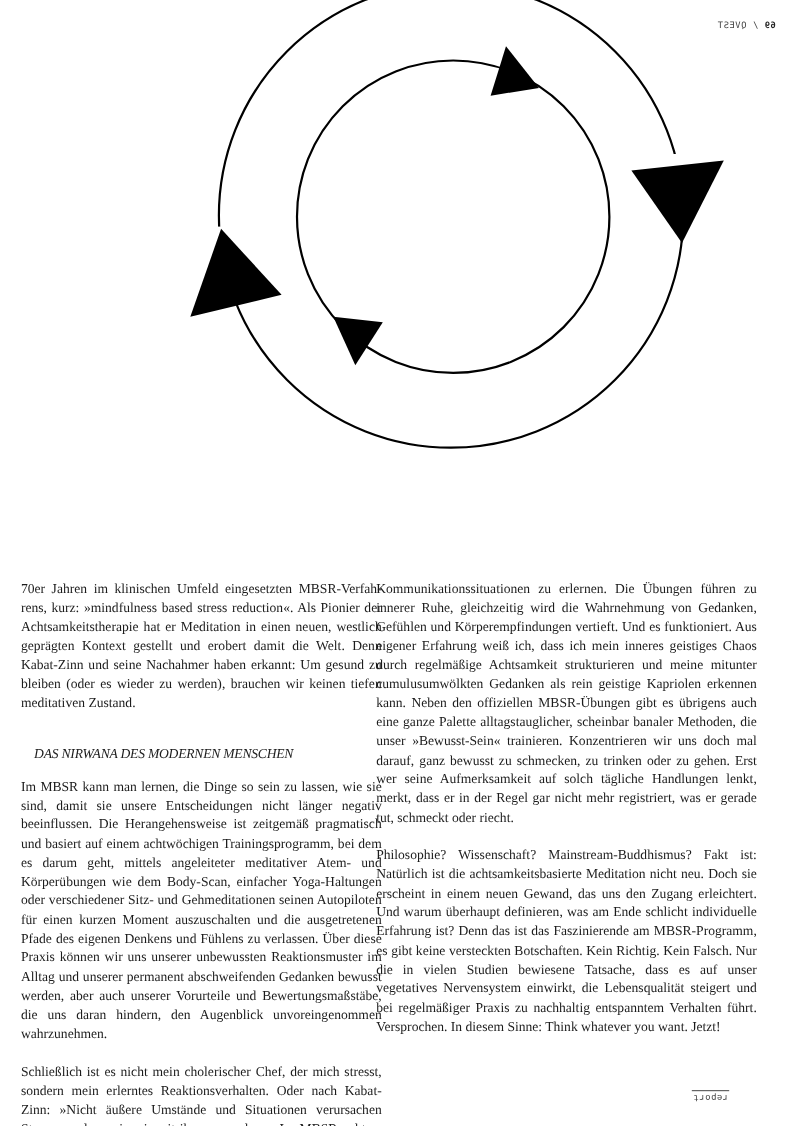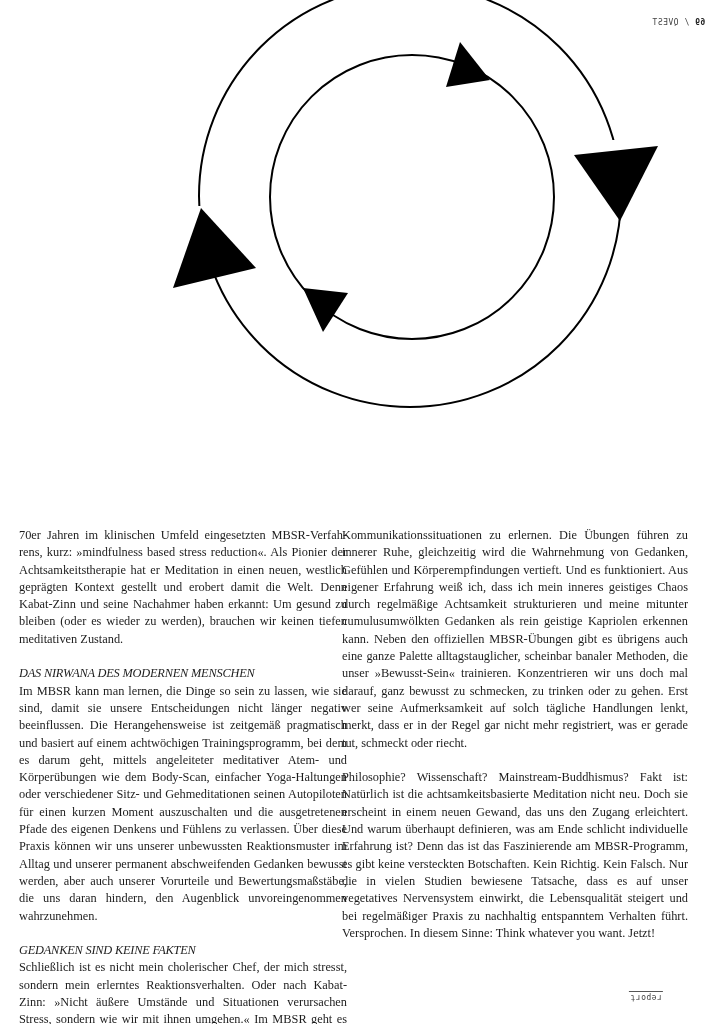--- a/index.html
+++ b/index.html
@@ -5,21 +5,21 @@
   html, body { margin: 0; padding: 0; background: #ffffff; }
   body { width: 724px; height: 1024px; position: relative; overflow: hidden; font-family: "Liberation Serif", "DejaVu Serif", serif; color: #1c1c1c; }
   .page-header { position: absolute; top: 18px; right: 19px; font-family: "DejaVu Sans Mono", monospace; font-size: 8px; color: #444; transform: scaleX(-1); letter-spacing: 0.5px; }
   .page-header .num { font-weight: bold; color: #222; }
   .page-footer { position: absolute; top: 991px; right: 61px; font-family: "DejaVu Sans Mono", monospace; font-size: 8px; color: #444; transform: scaleY(-1) scaleX(-1); border-bottom: 1px solid #555; padding: 0 1px 1px 1px; letter-spacing: 0.5px; }
   .diagram { position: absolute; left: 0; top: 0; width: 724px; height: 470px; }
   .col { position: absolute; top: 527px; width: 328px; font-size: 12.35px; line-height: 17.3px; text-align: justify; hyphens: manual; }
   .col.left { left: 19px; }
   .col.right { left: 342px; width: 346px; }
   .col p { margin: 0; }
-  .col h3 { margin: 0; font-style: italic; font-weight: normal; font-size: 12.35px; line-height: 17.3px; text-transform: uppercase; letter-spacing: -0.2px; }
+  .col h3 { margin: 12px; font-style: italic; font-weight: normal; font-size: 12.35px; line-height: 17.3px; text-transform: uppercase; letter-spacing: -0.2px; }
   .gap { height: 17.3px; }
 </style>
 </head>
 <body>
 
 <div class="page-header">
   <span class="num">69</span>
   <span>/</span>
   <span>QVEST</span>
 </div>
@@ -37,21 +37,20 @@
   <polygon points="460,42 490,80 446,87" fill="#000"></polygon>
   <polygon points="303,288 348,293 323,332" fill="#000"></polygon>
 </svg>
 
 <div class="col left">
   <p>70er Jahren im klinischen Umfeld eingesetzten MBSR-Verfah­rens, kurz: »mindfulness based stress reduction«. Als Pionier der Achtsamkeitstherapie hat er Meditation in einen neuen, westlich geprägten Kontext gestellt und erobert damit die Welt. Denn Kabat-Zinn und seine Nachahmer haben erkannt: Um ge­sund zu bleiben (oder es wieder zu werden), brauchen wir kei­nen tiefen meditativen Zustand.</p>
   <div class="gap"></div>
   <h3>Das Nirwana des modernen Menschen</h3>
   <p>Im MBSR kann man lernen, die Dinge so sein zu lassen, wie sie sind, damit sie unsere Entscheidungen nicht länger negativ beeinflussen. Die Herangehensweise ist zeitgemäß pragmatisch und basiert auf einem achtwöchigen Trainingsprogramm, bei dem es darum geht, mittels angeleiteter meditativer Atem- und Körperübungen wie dem Body-Scan, einfacher Yoga-Haltungen oder verschiedener Sitz- und Gehmeditationen seinen Auto­piloten für einen kurzen Moment auszuschalten und die ausge­tretenen Pfade des eigenen Denkens und Fühlens zu verlassen. Über diese Praxis können wir uns unserer unbewussten Reak­tionsmuster im Alltag und unserer permanent abschweifenden Gedanken bewusst werden, aber auch unserer Vorurteile und Bewertungsmaßstäbe, die uns daran hindern, den Augenblick unvoreingenommen wahrzunehmen.</p>
   <div class="gap"></div>
-  <h3>Gedanken sind keine Fakten</h3>
   <p>Schließlich ist es nicht mein cholerischer Chef, der mich stresst, sondern mein erlerntes Reaktionsverhalten. Oder nach Kabat-Zinn: »Nicht äußere Umstände und Situationen verursachen Stress, sondern wie wir mit ihnen umgehen.« Im MBSR geht es also nicht darum, in irgendeiner Form »leer« zu werden. Es geht im Gegenteil darum, wieder »zu Sinnen« zu kommen und so den Umgang mit Stress, Emotionen oder schwierigen</p>
 </div>
 
 <div class="col right">
   <p>Kommunikationssituationen zu erlernen. Die Übungen füh­ren zu innerer Ruhe, gleichzeitig wird die Wahrnehmung von Gedanken, Gefühlen und Körperempfindungen vertieft. Und es funktioniert. Aus eigener Erfahrung weiß ich, dass ich mein inneres geistiges Chaos durch regelmäßige Achtsamkeit struk­turieren und meine mitunter cumulusumwölkten Gedanken als rein geistige Kapriolen erkennen kann. Neben den offiziellen MBSR-Übungen gibt es übrigens auch eine ganze Palette all­tagstauglicher, scheinbar banaler Methoden, die unser »Be­wusst-Sein« trainieren. Konzentrieren wir uns doch mal darauf, ganz bewusst zu schmecken, zu trinken oder zu gehen. Erst wer seine Aufmerksamkeit auf solch tägliche Handlungen lenkt, merkt, dass er in der Regel gar nicht mehr registriert, was er ge­rade tut, schmeckt oder riecht.</p>
   <div class="gap"></div>
   <p>Philosophie? Wissenschaft? Mainstream-Buddhismus? Fakt ist: Natürlich ist die achtsamkeitsbasierte Meditation nicht neu. Doch sie erscheint in einem neuen Gewand, das uns den Zu­gang erleichtert. Und warum überhaupt definieren, was am Ende schlicht individuelle Erfahrung ist? Denn das ist das Faszinierende am MBSR-Programm, es gibt keine versteck­ten Botschaften. Kein Richtig. Kein Falsch. Nur die in vielen Studien bewiesene Tatsache, dass es auf unser vegetatives Nervensystem einwirkt, die Lebensqualität steigert und bei re­gelmäßiger Praxis zu nachhaltig entspanntem Verhalten führt. Versprochen. In diesem Sinne: Think whatever you want. Jetzt!</p>
 </div>
 
 <div class="page-footer">report</div>

